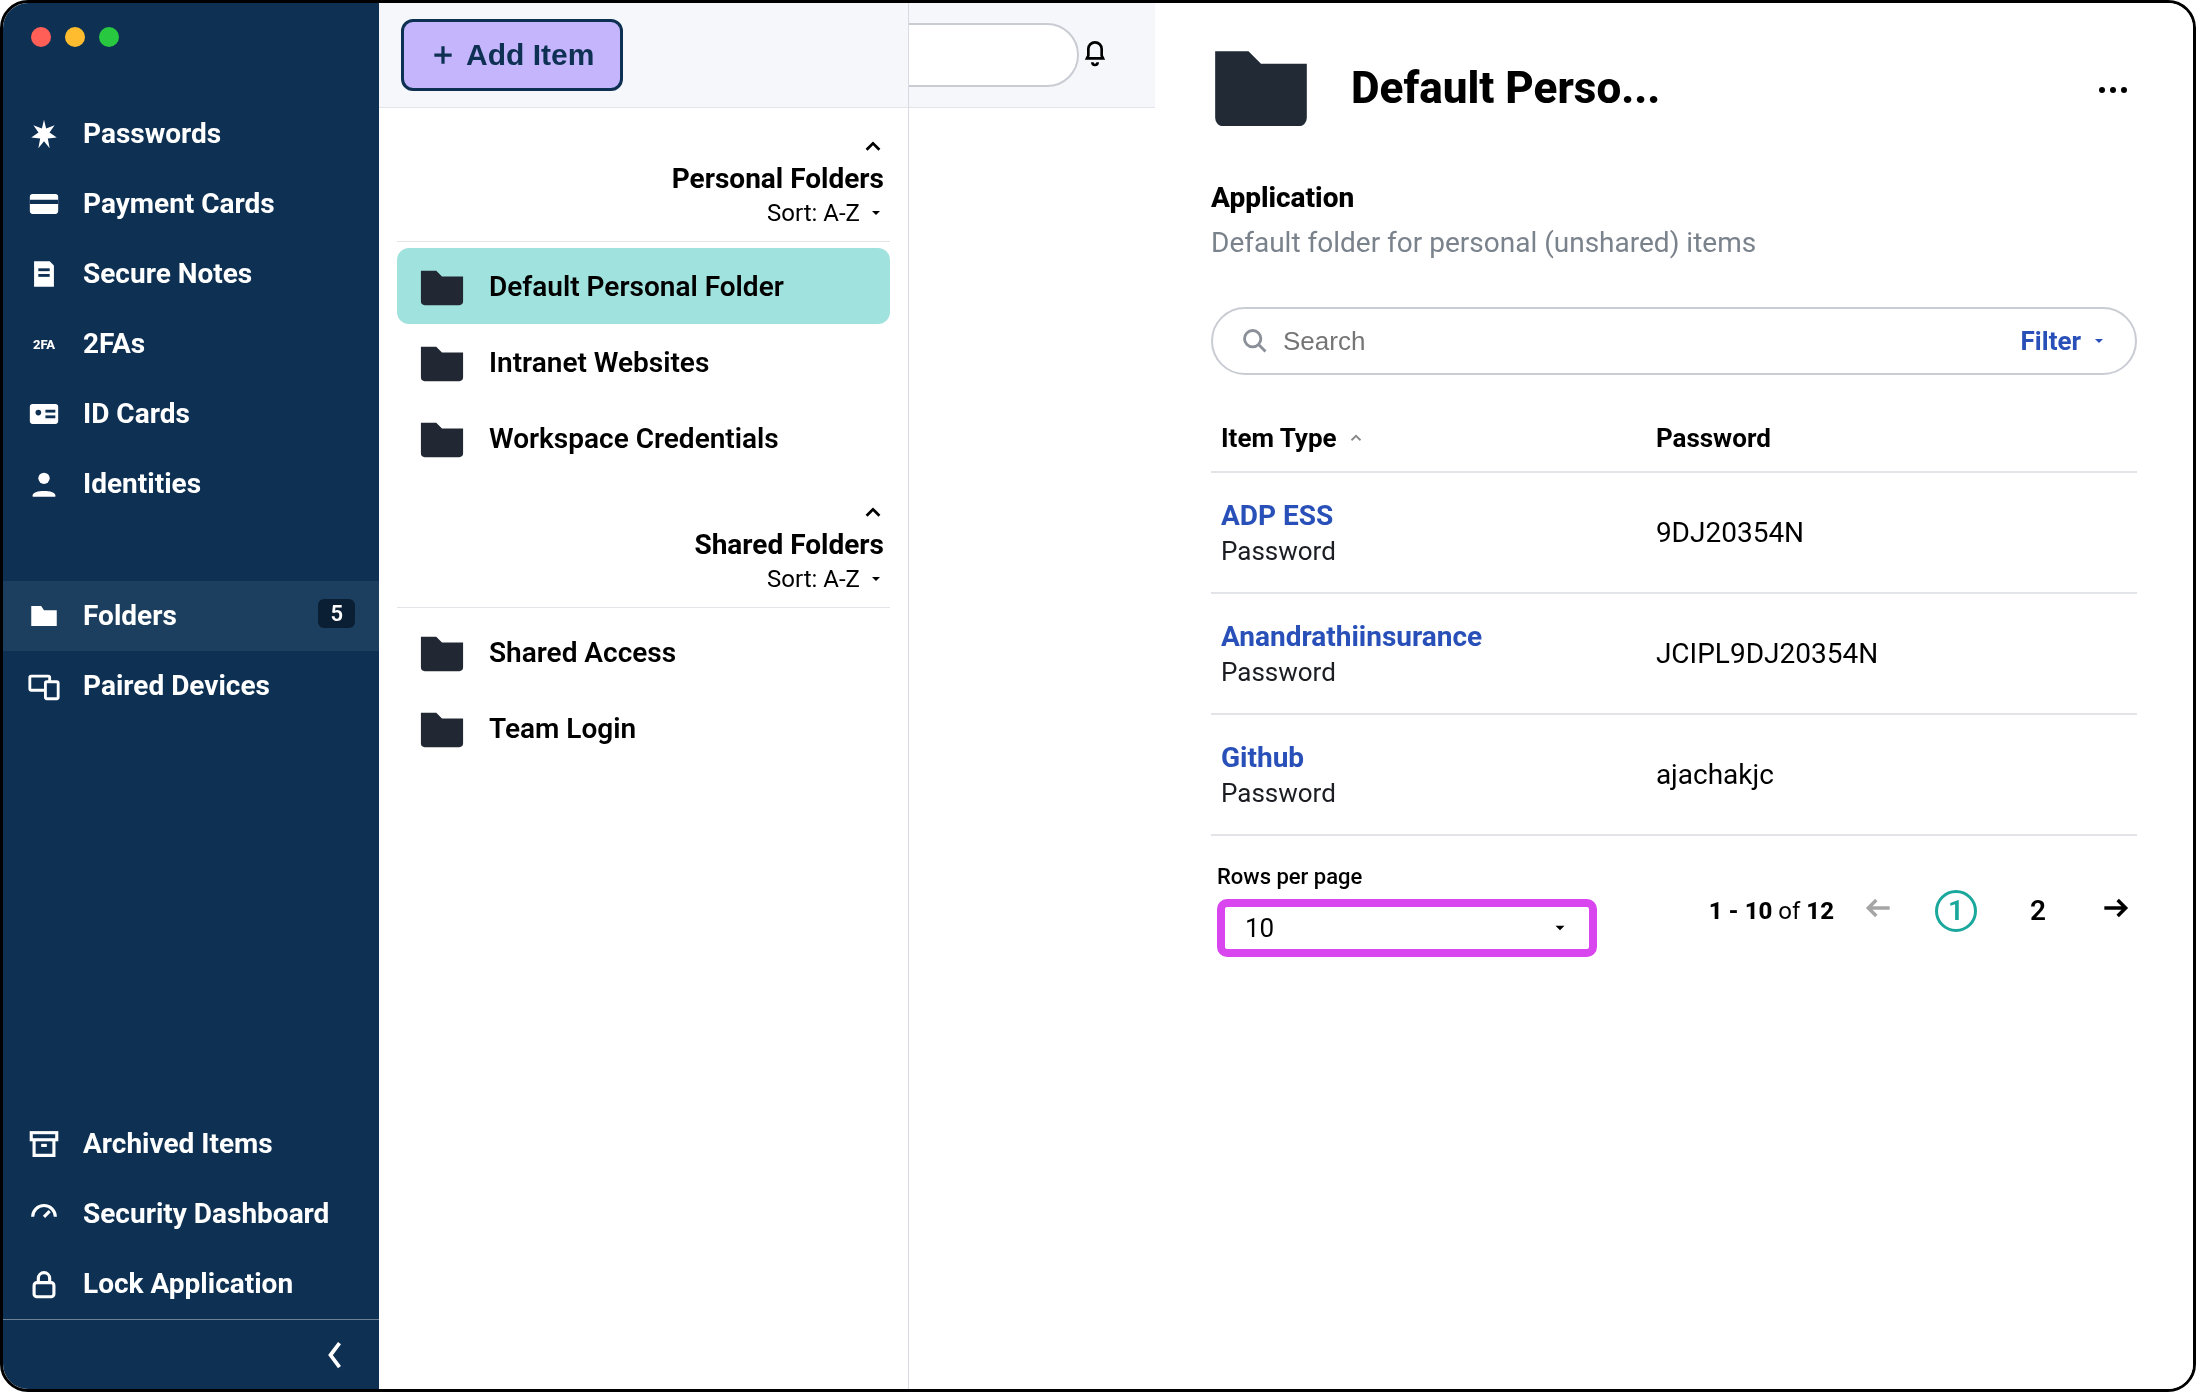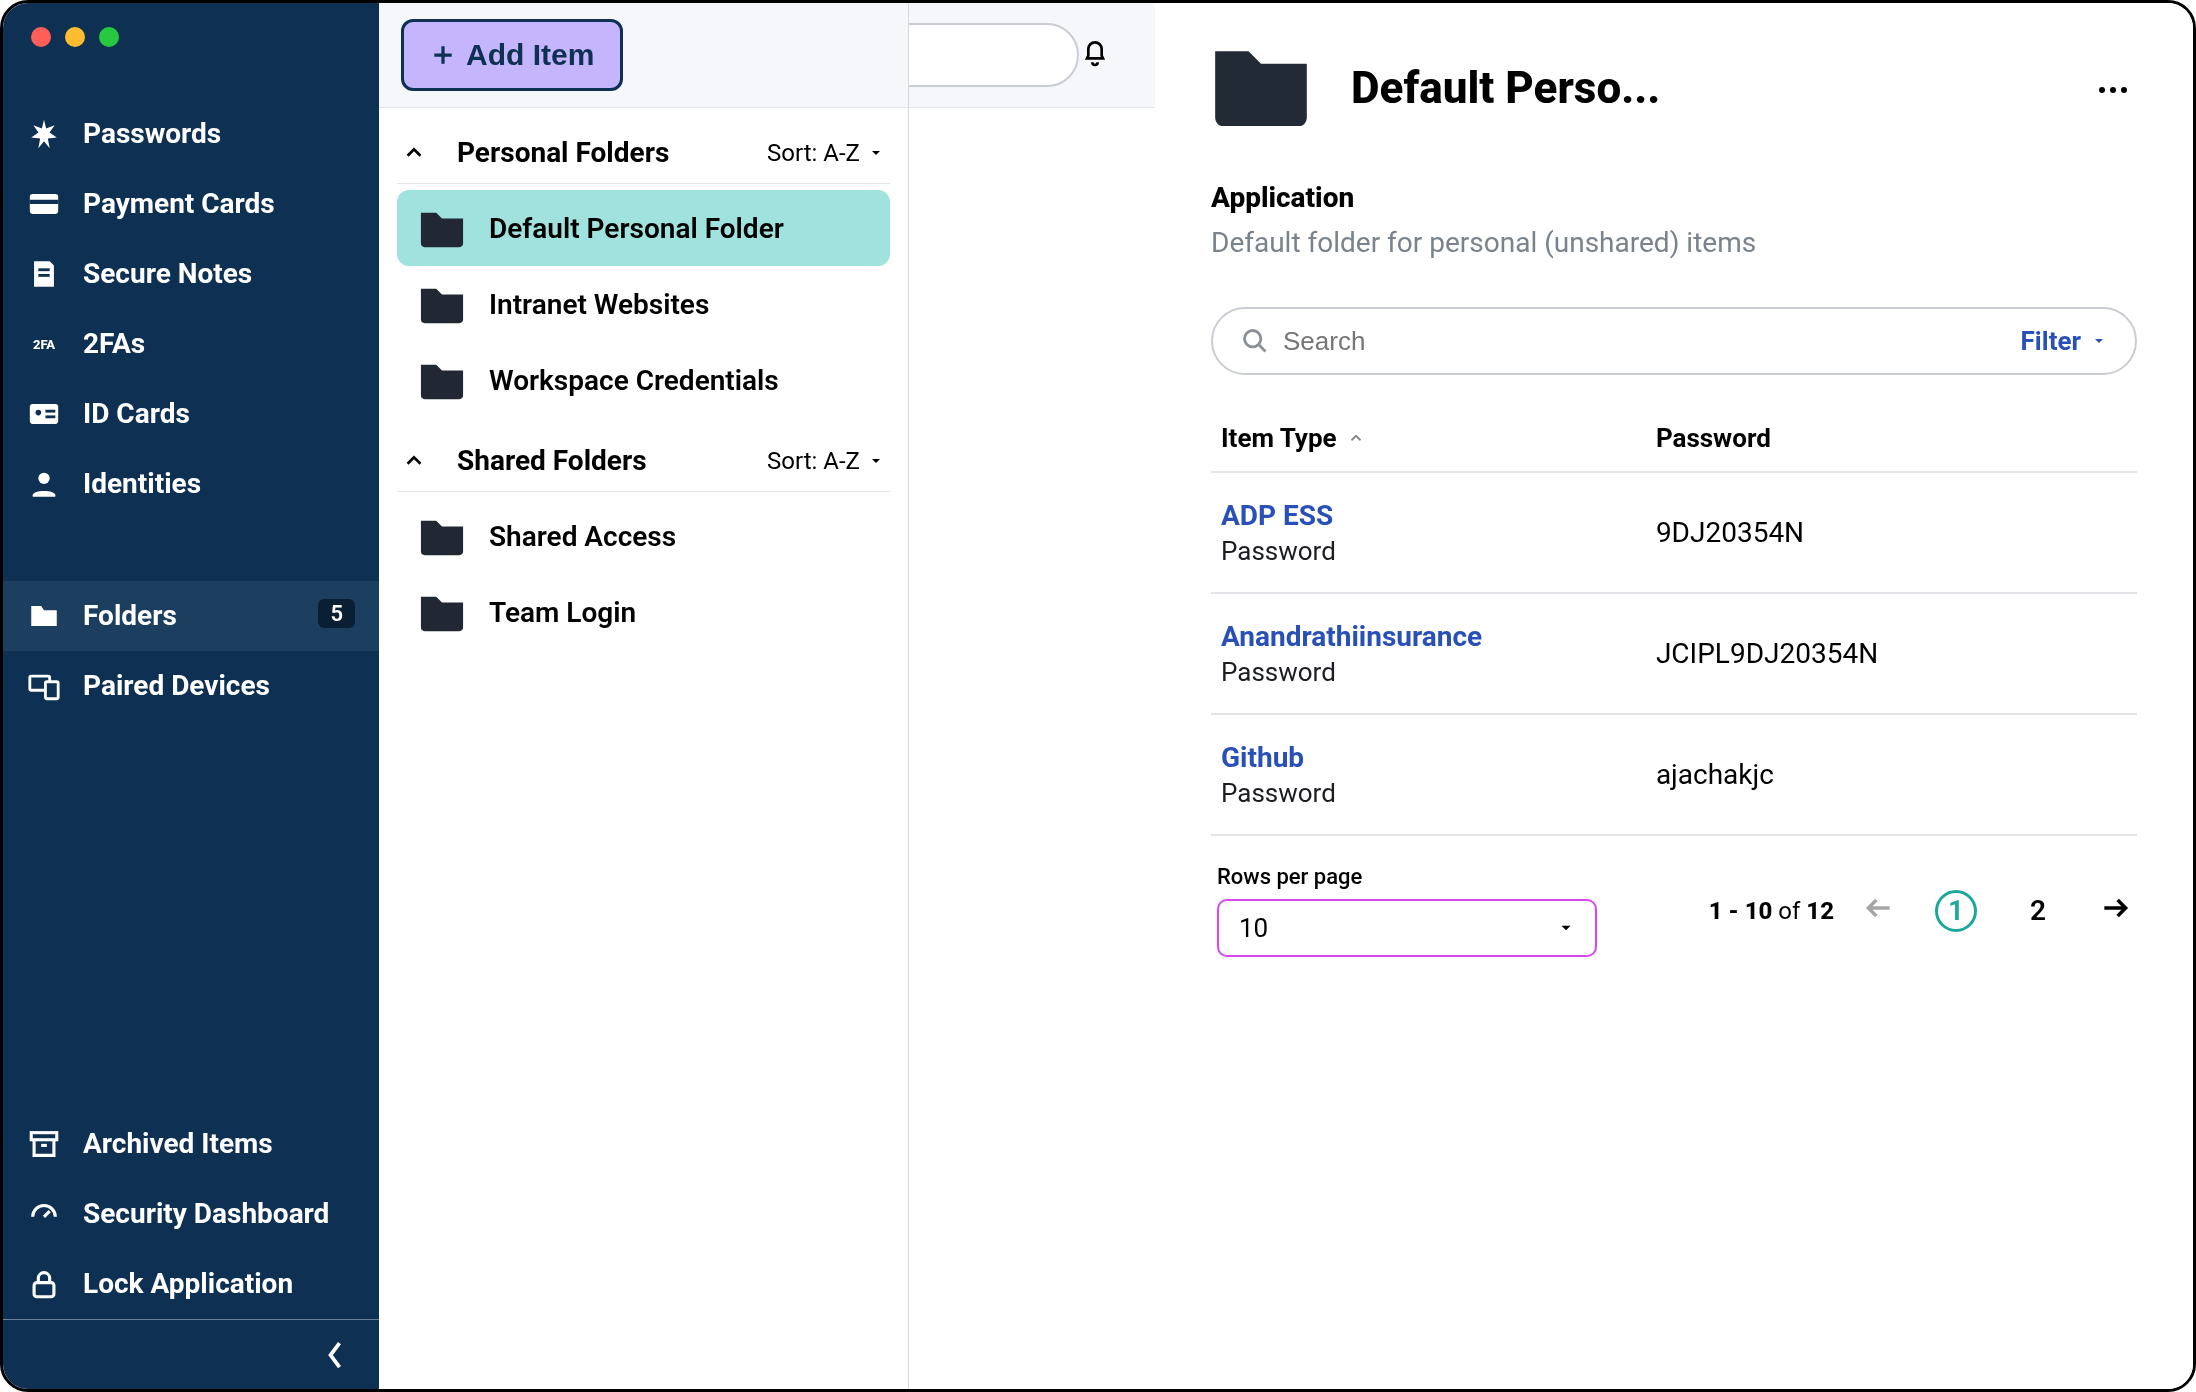--- a/index.html
+++ b/index.html
@@ -68,22 +68,23 @@
   }
   .search-pill {
     flex: 1; display: flex; align-items: center; gap: 14px; height: 64px;
     border: 2px solid #c9ccd3; border-radius: 32px; padding: 0 24px; background: #fff;
     max-width: 420px;
   }
   .search-pill input { border: none; outline: none; font-size: 26px; flex: 1; background: transparent; }
 
   .folders-body { padding: 12px 18px; overflow: auto; }
   .folders-header {
-    display: flex; align-items: center; gap: 32px; padding: 16px 6px 14px 6px;
+    display: flex; align-items: flex-end; gap: 4px; padding: 16px 6px 14px 6px;
     border-bottom: 1px solid var(--border-light);
+    flex-direction: column;
   }
   .folders-header .title { font-size: 28px; font-weight: 700; }
   .folders-header .sort { margin-left: auto; font-size: 24px; display: flex; align-items: center; gap: 8px; cursor: pointer; }
   .folder-item {
     display: flex; align-items: center; gap: 24px; padding: 18px 22px;
     border-radius: 12px; font-size: 28px; font-weight: 600; cursor: pointer;
   }
   .folder-item.active { background: var(--teal); }
   .folder-icon { width: 46px; height: 40px; }
   .folder-icon svg { width: 100%; height: 100%; }
@@ -116,21 +117,21 @@
   .trow { display: flex; align-items: center; border-bottom: 2px solid var(--border-light); padding: 26px 10px; }
   .td-item { width: 48%; }
   .td-item .name { color: var(--accent); font-weight: 700; font-size: 28px; }
   .td-item .type { color: var(--black); font-size: 26px; margin-top: 4px; }
   .td-details { flex: 1; font-size: 28px; }
 
   .pagination { display: flex; align-items: center; padding: 28px 6px 10px 6px; }
   .rpp { display: flex; flex-direction: column; gap: 10px; }
   .rpp-label { font-size: 22px; font-weight: 500; }
   .rpp-select {
-    width: 380px; height: 58px; border: 2px solid #d946ef; border-radius: 10px;
+    width: 380px; height: 58px; border: 8px solid #d946ef; border-radius: 10px;
     display: flex; align-items: center; justify-content: space-between; padding: 0 20px; font-size: 26px;
     cursor: pointer;
   }
   .page-status { font-size: 24px; margin-left: auto; margin-right: 29px; }
   .page-status b { font-weight: 800; }
   .pager { display: flex; align-items: center; gap: 40px; }
   .pager .arrow { cursor: pointer; }
   .pager .arrow.disabled { opacity: 0.35; cursor: default; }
   .pager .pnum { font-size: 28px; font-weight: 600; width: 42px; height: 42px; display: flex; align-items: center; justify-content: center; cursor: pointer; }
   .pager .pnum.active { border: 3px solid #1aa89c; border-radius: 50%; color: #1aa89c; }

